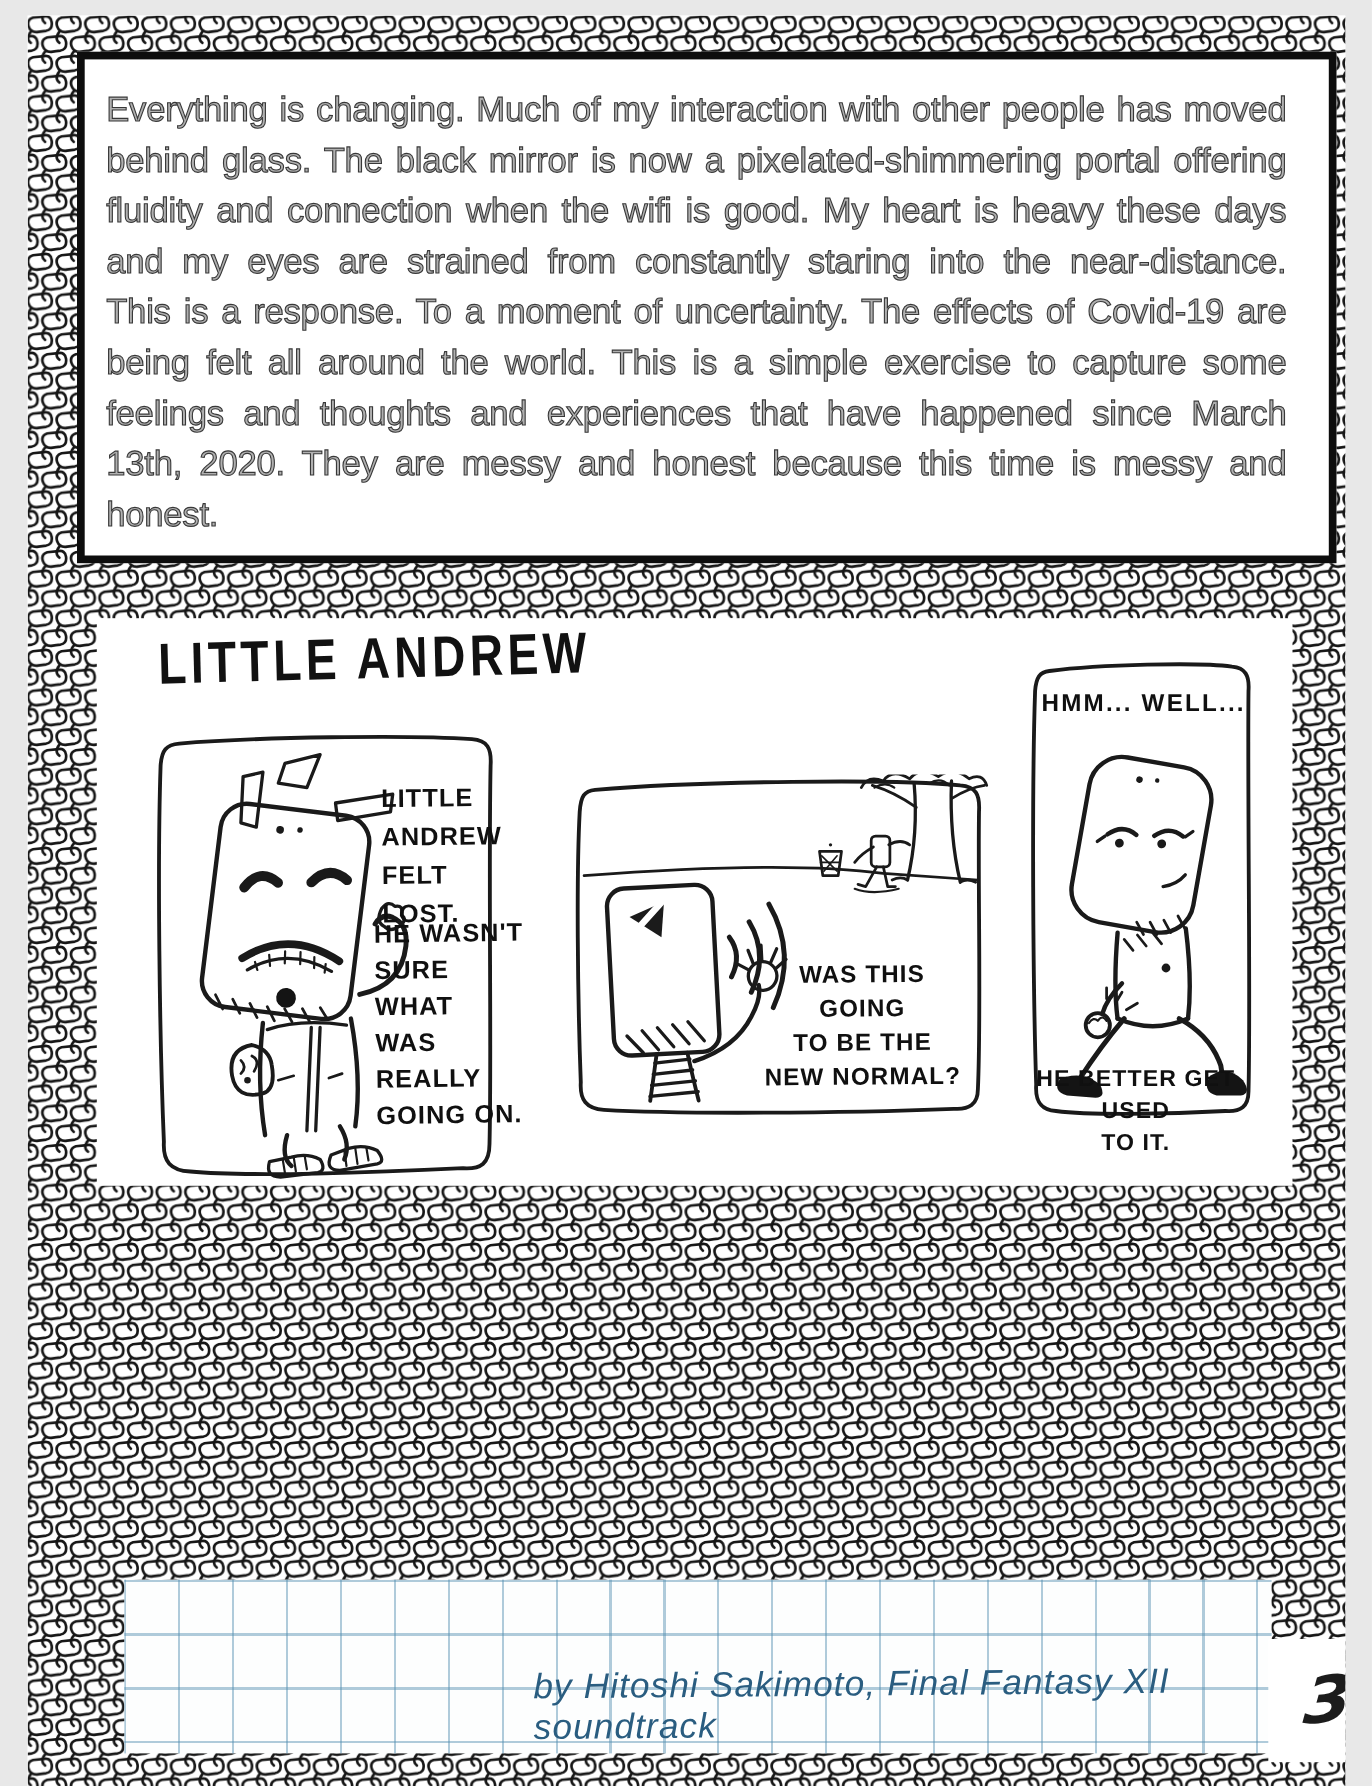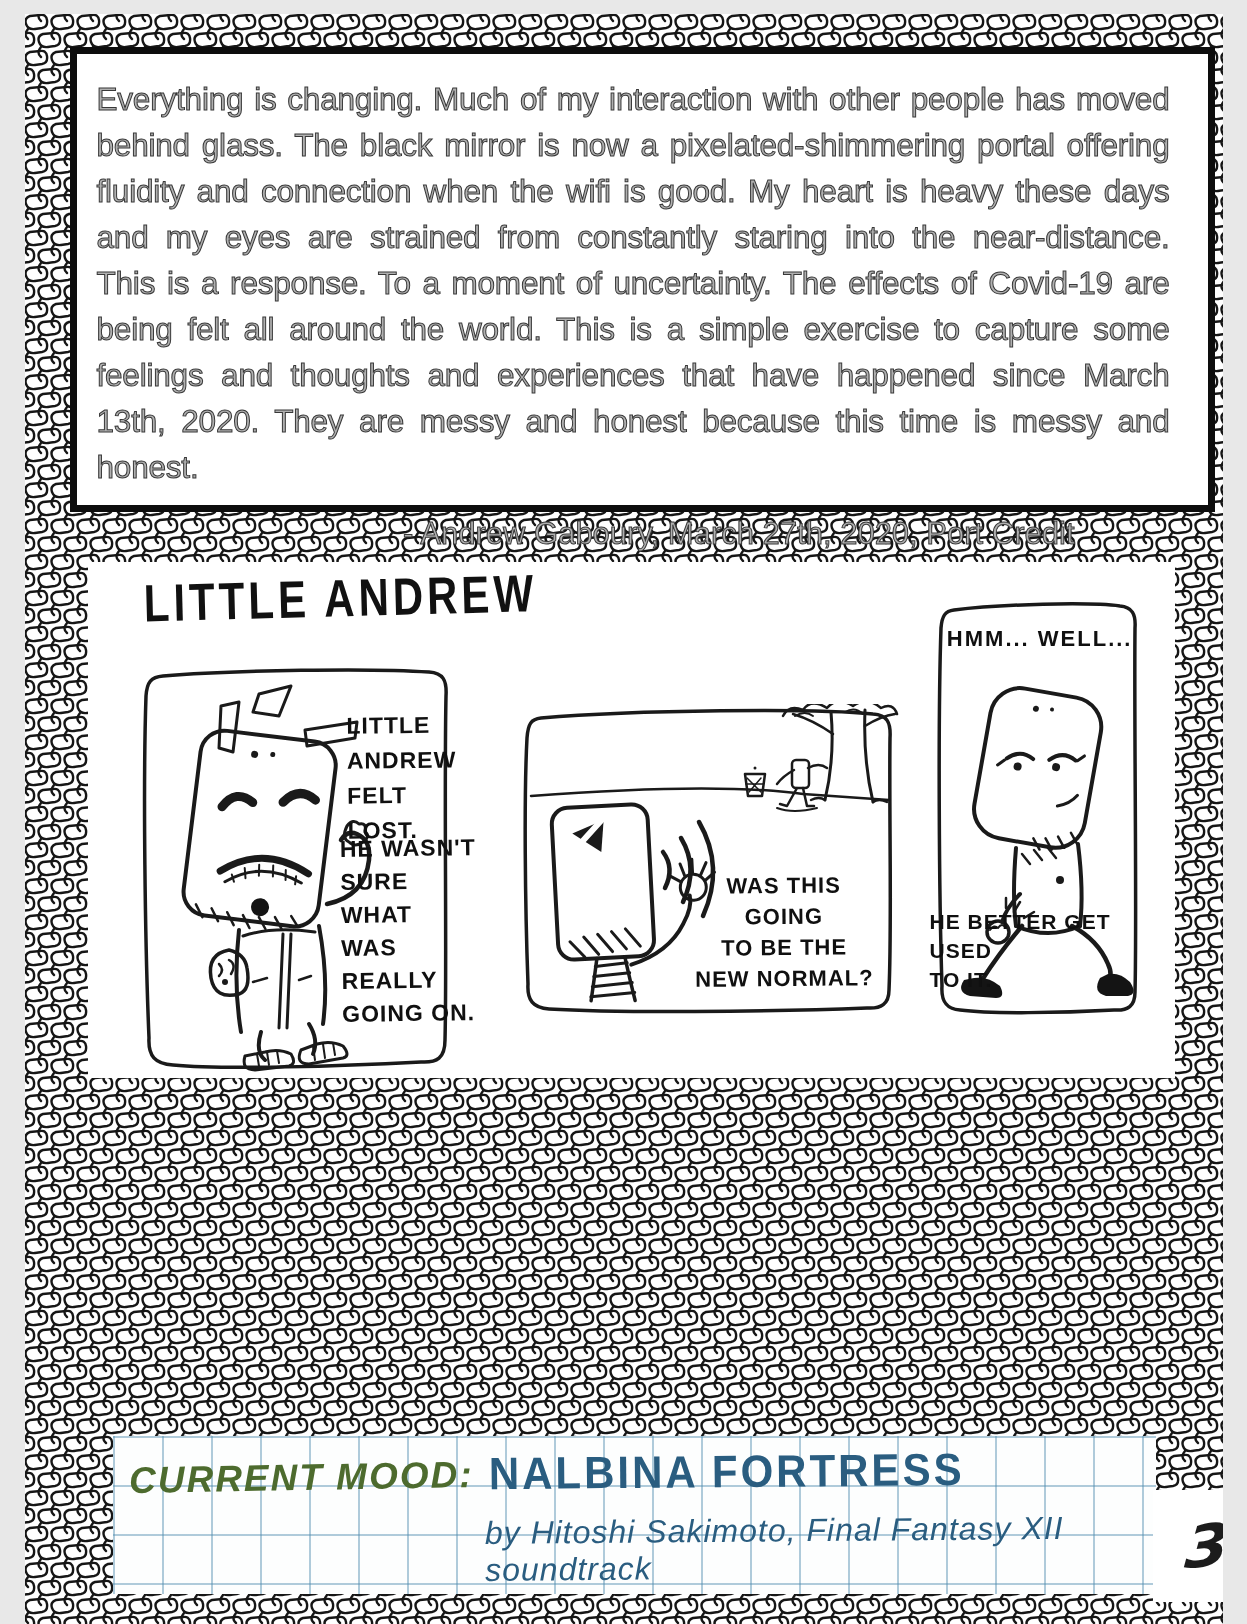--- a/index.html
+++ b/index.html
@@ -39,21 +39,21 @@
   }
   .panel-svg { position:absolute; }
   .caption {
     position:absolute; font-weight:bold; color:#101010;
     white-space:pre-line; letter-spacing:1px;
   }
   .cap-p1a { left:322px; top:694px; width:130px; font-size:23px; line-height:35px; transform:rotate(-0.6deg); }
   .cap-p1b { left:316px; top:818px; width:140px; font-size:23px; line-height:33px; transform:rotate(-0.8deg); }
   .cap-p2  { left:664px; top:856px; width:190px; font-size:22px; line-height:31px; text-align:center; transform:rotate(-0.5deg); }
   .cap-p3s { left:912px; top:612px; width:196px; font-size:22px; text-align:right; letter-spacing:2px; }
-  .cap-p3b { left:905px; top:893px; width:206px; font-size:21px; line-height:29px; text-align:left; }
+  .cap-p3b { left:905px; top:952px; width:206px; font-size:21px; line-height:29px; text-align:center; }
 
   
   .quote-box {
     position:absolute; left:256px; top:1104px; width:708px; height:284px;
     background-color:#fdfdfc;
     background-image:
       repeating-linear-gradient(to right, rgba(110,110,110,0.32) 0 1.5px, transparent 1.5px 33px),
       repeating-linear-gradient(to bottom, rgba(110,110,110,0.32) 0 1.5px, transparent 1.5px 33px);
   }
   .brace { position:absolute; top:44px; }
@@ -138,21 +138,20 @@
           <use href="#sc" x="-13" y="18"></use>
         <use href="#sc" x="13" y="-18"></use>
           <use href="#sc" x="-13" y="-18"></use>
       </pattern>
     </defs>
     <rect width="1247" height="1624" fill="url(#scales)"></rect>
   </svg>
 
   <div class="intro-box">
     <p class="intro-text">Everything is changing. Much of my interaction with other people has moved behind glass. The black mirror is now a pixelated-shimmering portal offering fluidity and connection when the wifi is good. My heart is heavy these days and my eyes are strained from constantly staring into the near-distance. This is a response. To a moment of uncertainty. The effects of Covid-19 are being felt all around the world. This is a simple exercise to capture some feelings and thoughts and experiences that have happened since March 13th, 2020. They are messy and honest because this time is messy and honest.</p>
-    <p class="intro-attr">- Andrew Gaboury, March 27th, 2020, Port Credit</p>
   </div>
 
   <div class="comic-area"></div>
   <div class="comic-title">LITTLE ANDREW</div>
 
   <svg class="panel-svg" style="left:108px; top:650px;" width="326" height="408" viewBox="0 0 326 408">
     <path class="ln" stroke-width="3.5" d="M30 12 C100 6 240 4 296 8 C310 9 314 16 313 32 C311 130 314 300 312 376 C312 394 304 399 288 398 C210 402 92 406 40 401 C22 400 15 392 16 374 C12 280 10 120 13 32 C14 18 18 13 30 12 Z"></path>
     <g>
       <path class="ln" stroke-width="3" fill="#fff" d="M88 42 L106 38 L100 88 L86 84 Z"></path>
       <path class="ln" stroke-width="3" fill="#fff" d="M126 30 L158 22 L146 52 L120 48 Z"></path>
@@ -342,24 +341,20 @@
       <path class="ln" stroke-width="4.5" d="M142 330 Q168 344 178 368 Q184 380 176 388"></path>
       <path fill="#141414" d="M170 382 Q162 396 176 400 L198 400 Q208 398 200 386 Q190 376 178 378 Z"></path>
     </g>
   </svg>
   <div class="caption cap-p3s">HMM... WELL...</div>
   <div class="caption cap-p3b">HE BETTER GET USED
 TO IT.</div>
 
 
   <div class="mood-box">
-    <div class="mood-line1">
-      <span class="mood-label">CURRENT MOOD:</span>
-      <span class="mood-title">NALBINA FORTRESS</span>
-    </div>
     <div class="mood-byline">by Hitoshi Sakimoto, Final Fantasy XII soundtrack</div>
   </div>
 
   <div class="pagenum-box">
     <span class="pagenum">3</span>
   </div>
 
   <div class="bottom-rule"></div>
 </div>
 

